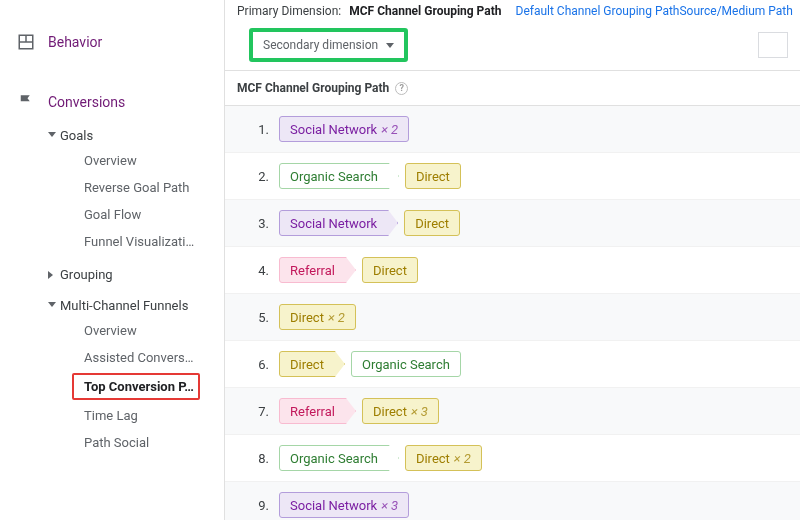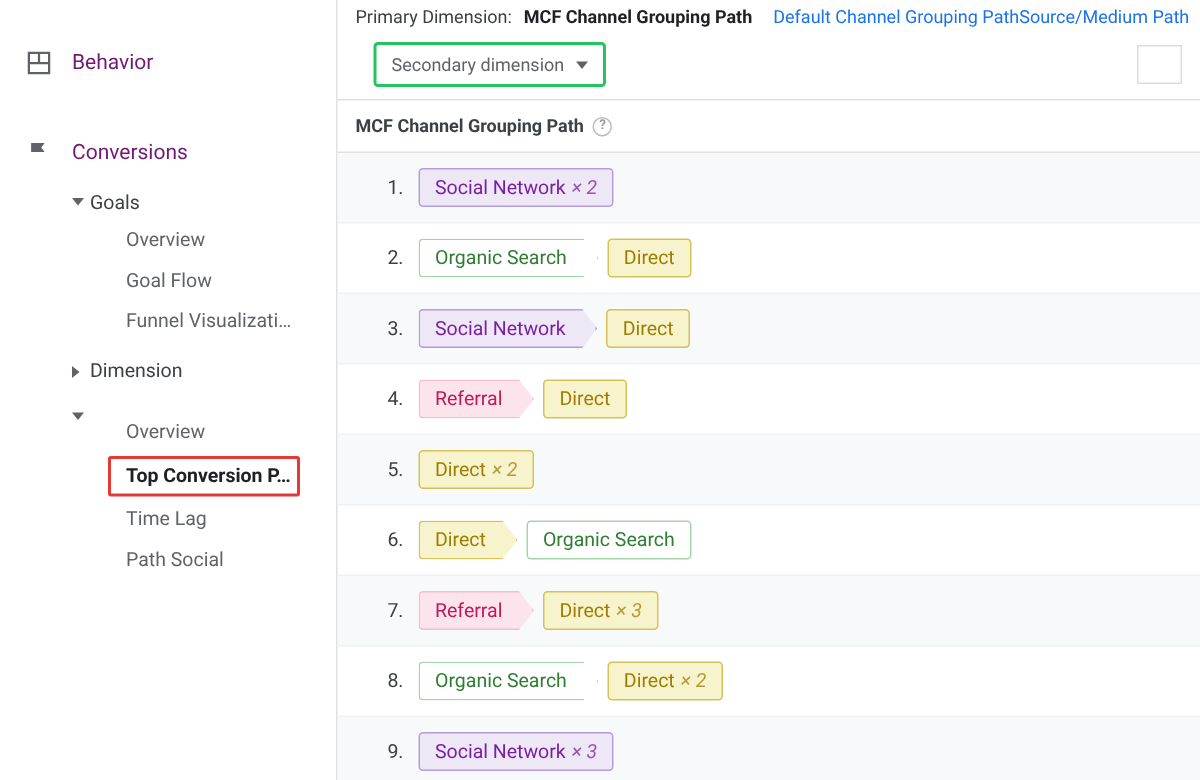--- a/index.html
+++ b/index.html
@@ -101,21 +101,21 @@
     color: #202124;
     font-weight: 700;
   }
   .sec-row {
     display: flex;
     align-items: center;
     padding: 8px 12px 8px 24px;
     gap: 12px;
   }
   .sec-btn {
-    border: 2px solid #22c55e;
+    border: 4px solid #22c55e;
     border-radius: 3px;
     padding: 6px 10px;
     font-size: 12px;
     color: #5f6368;
     background: #fff;
     display: inline-flex;
     align-items: center;
     gap: 8px;
     cursor: pointer;
   }
@@ -245,38 +245,41 @@
         <span>Conversions</span>
       </div>
 
       <div class="side-group">
         <div class="side-group-label">
           <span class="caret"></span>
           <span>Goals</span>
         </div>
         <div id="goals-items">
             <div class="side-item">Overview</div>
+            <div class="side-item">Reverse Goal Path</div>
             <div class="side-item">Goal Flow</div>
             <div class="side-item">Funnel Visualization</div>
           </div>
       </div>
 
       <div class="side-group">
         <div class="side-group-label">
           <span class="caret right"></span>
-          <span>Dimension</span>
+          <span>Grouping</span>
         </div>
       </div>
 
       <div class="side-group">
         <div class="side-group-label">
           <span class="caret"></span>
+          <span>Multi-Channel Funnels</span>
         </div>
         <div id="mcf-items">
             <div class="side-item">Overview</div>
+            <div class="side-item">Assisted Conversi...</div>
             <div class="side-item active highlight">Top Conversion P...</div>
             <div class="side-item">Time Lag</div>
             <div class="side-item">Path Social</div>
           </div>
       </div>
     </div>
   </nav>
 
   <main class="main">
     <div class="dim-row">

